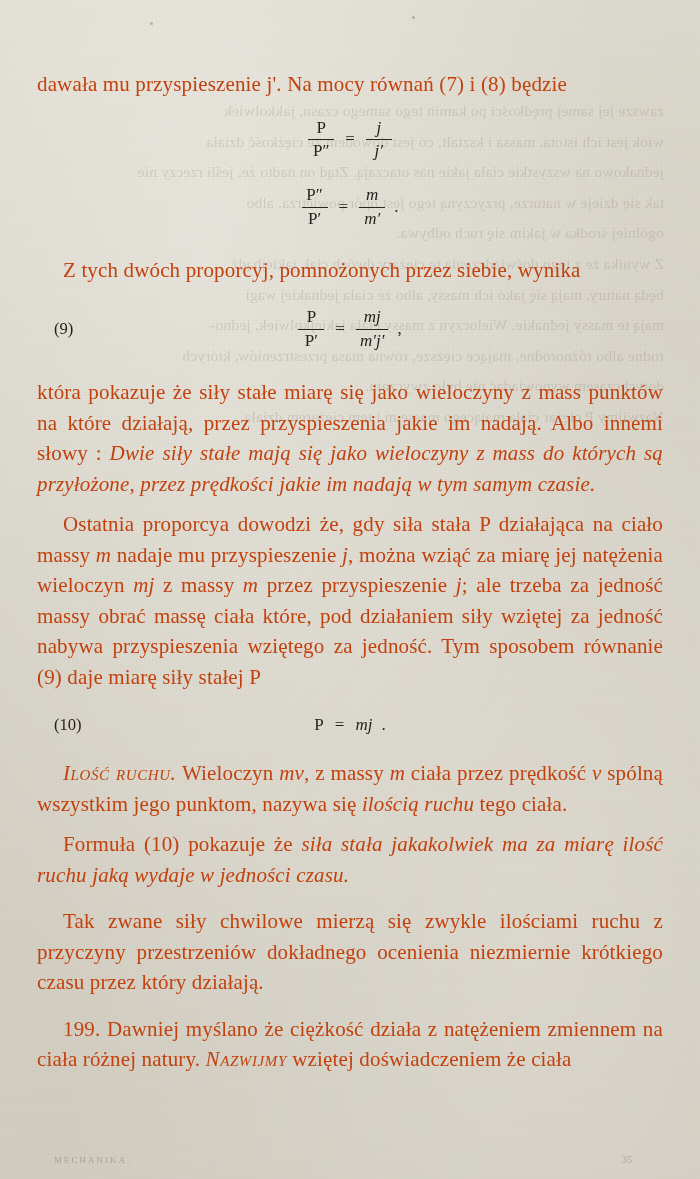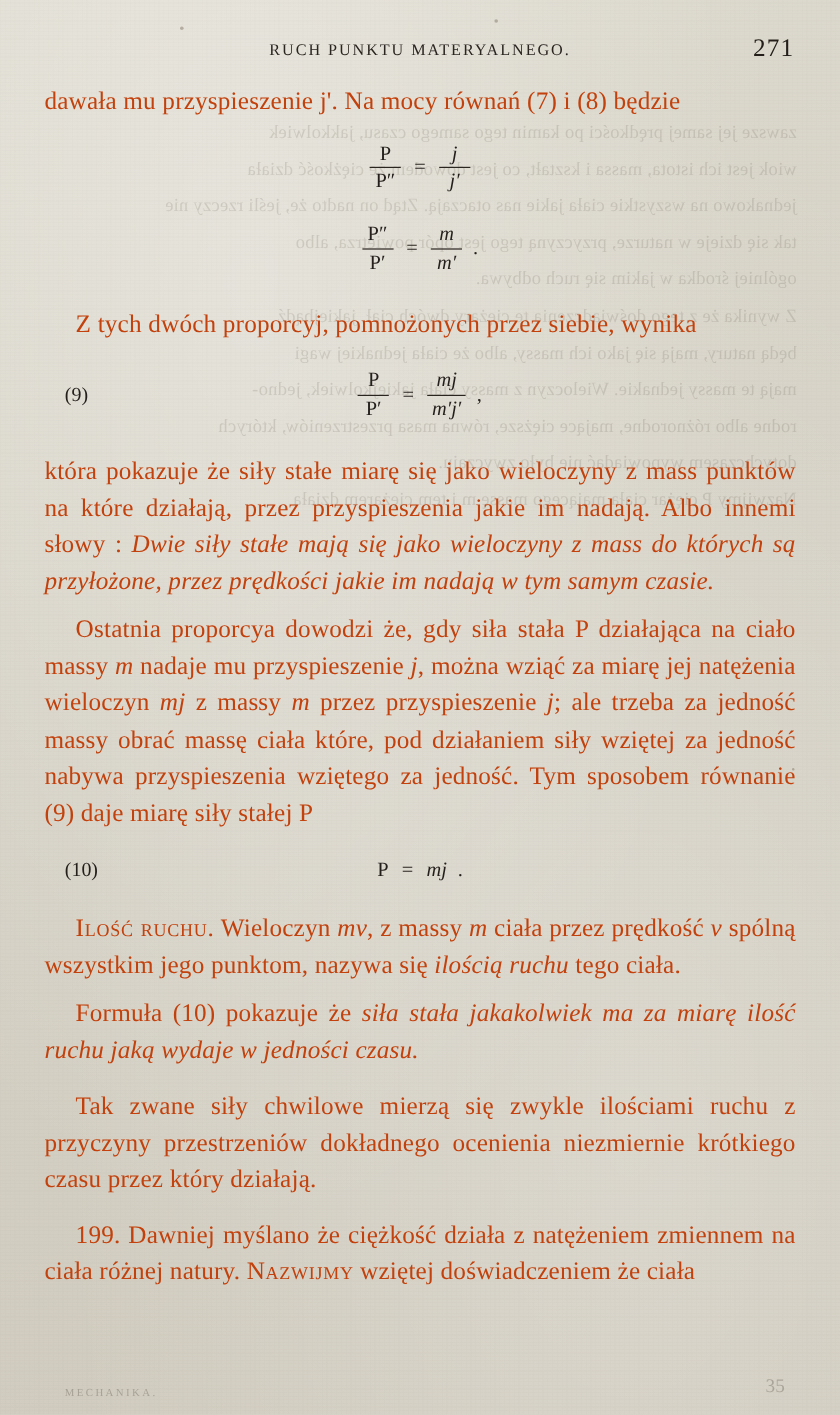--- a/index.html
+++ b/index.html
@@ -95,20 +95,21 @@
     text-align: justify;
     text-justify: inter-word;
     color: #c2410c;
     letter-spacing: 0.15px;
   }
   p.indent { text-indent: 26px; }
   .it { font-style: italic; }
   .sc {
     font-variant: small-caps;
     letter-spacing: 0.6px;
+    font-style: italic;
   }
 
   
   .eq-block {
     position: relative;
     width: 628px;
     text-align: center;
   }
   .eq-tag {
     position: absolute;
@@ -157,23 +158,23 @@
     left: 54px;
     bottom: 14px;
     font-size: 9px;
     letter-spacing: 2px;
     opacity: 0.30;
     color: #4a4138;
     margin-top: 40px;
   }
   .footer-right {
     position: absolute;
-    right: 46px;
+    right: 68px;
     bottom: 14px;
-    font-size: 16px;
+    font-size: 10px;
     opacity: 0.30;
     color: #4a4138;
     margin-top: 10px;
   }
   .speck {
     position: absolute;
     border-radius: 50%;
     background: #7a6f60;
     opacity: 0.45;
   }
@@ -193,24 +194,20 @@
     <div>Z wynika że z tego doświadczenia te ciężary dwóch ciał, jakiejbądź</div>
     <div>będą natury, mają się jako ich massy, albo że ciała jednakiej wagi</div>
     <div>mają te massy jednakie. Wieloczyn z massy ciała jakiejkolwiek, jedno-</div>
     <div>rodne albo różnorodne, mające cięższe, równa masa przestrzeniów, których</div>
     <div>dotychczasem wypowiadać nie było zwyczaju.</div>
     <div>Nazwijmy P ciężar ciała mającego massę m i tem ciężarem działa</div>
   </div>
 
 <div class="content">
 
-  <div class="header">
-    <div class="running-head">RUCH PUNKTU MATERYALNEGO.</div>
-    <div class="page-number">271</div>
-  </div>
 
   <div class="body">
 
     <p><span>dawała mu przyspieszenie j'. Na mocy równań (7) i (8) będzie</span></p>
 
     <div class="sp18"></div>
 
     <div class="eq-block">
       <span class="eq-tag"></span>
       <span class="eq">

